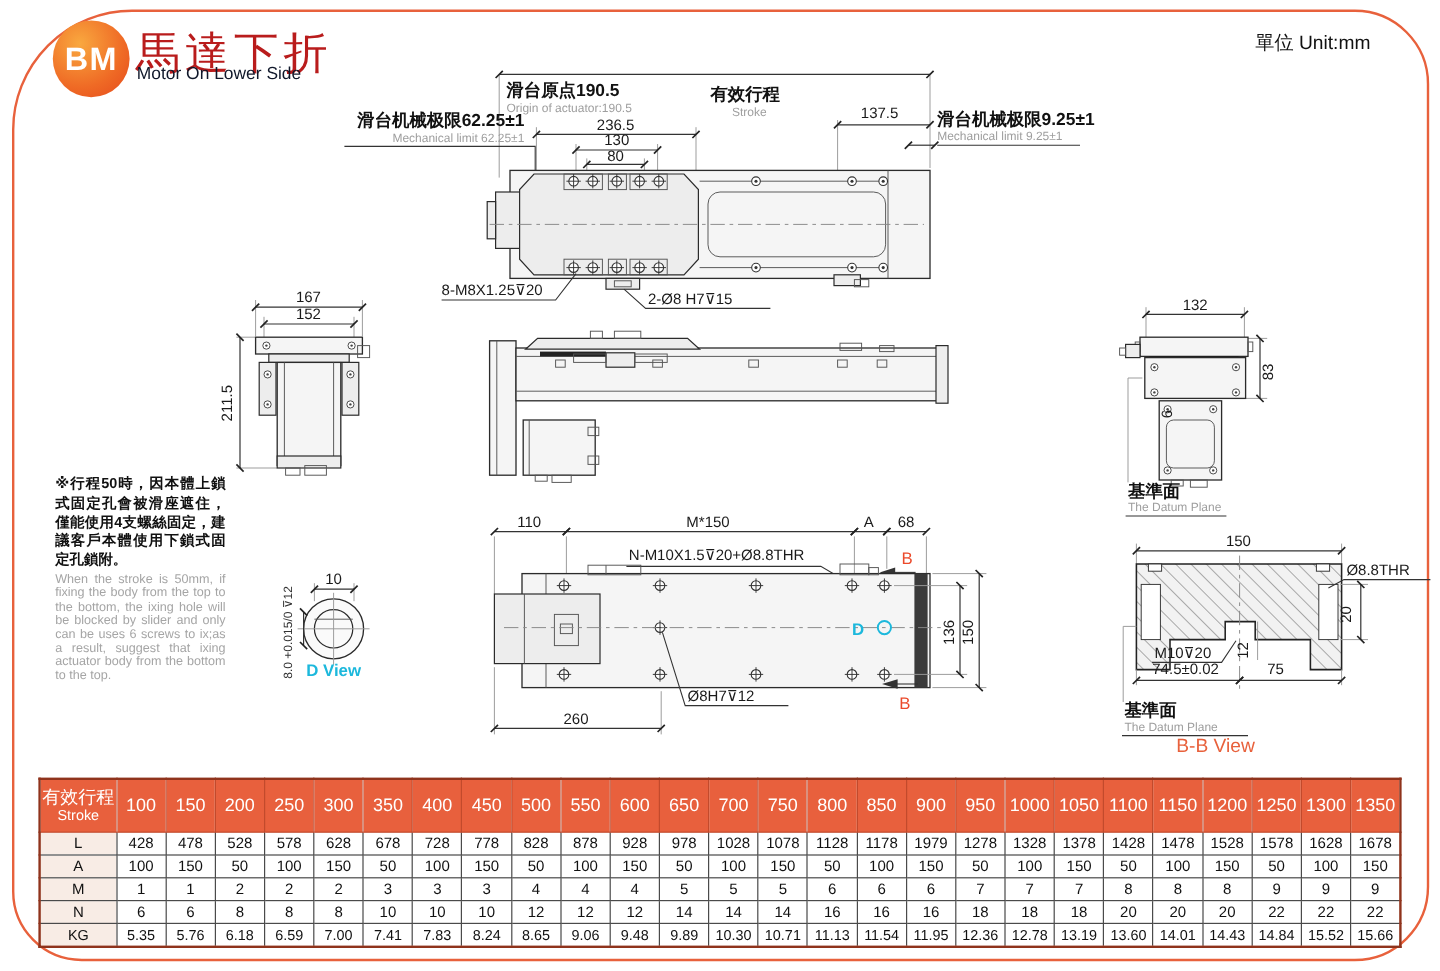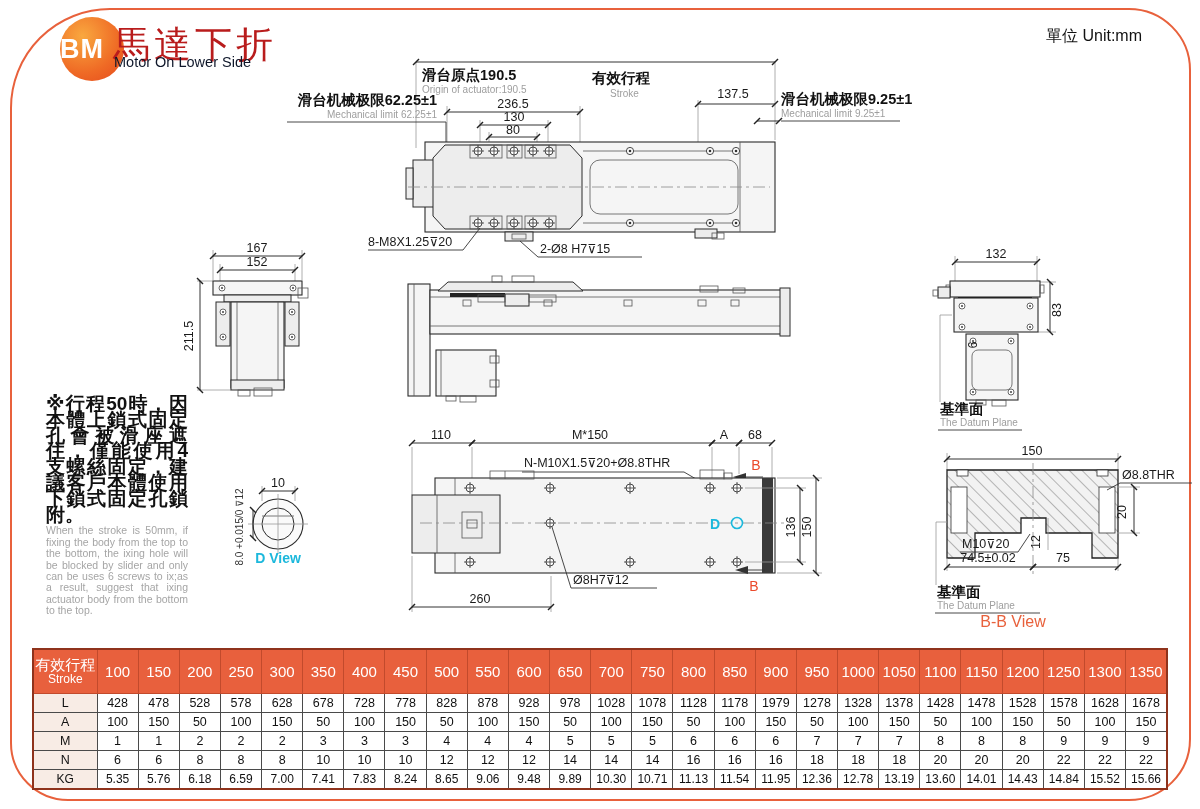--- a/index.html
+++ b/index.html
@@ -1,30 +1,30 @@
 <!DOCTYPE html>
 <html><head>
 <meta charset="utf-8">
 <style>
   html,body{margin:0;padding:0;background:#fff;}
   body{font-family:"Liberation Sans","DejaVu Sans",sans-serif;color:#111;}
   .page{position:relative;width:1200px;height:809px;background:#fff;overflow:hidden;}
   .frame{position:absolute;left:10px;top:8px;right:9px;bottom:8px;border:2px solid #E8613C;
          border-radius:100px 62px 62px 58px;pointer-events:none;}
   
-  .logo{position:absolute;left:60px;top:17px;width:64px;height:64px;border-radius:50%;
+  .logo{position:absolute;left:44px;top:17px;width:64px;height:64px;border-radius:50%;
         background:radial-gradient(circle at 35% 30%, #f9a83f, #ef6a25 60%, #e5491c);
-        display:flex;align-items:center;justify-content:flex-start;}
+        display:flex;align-items:center;justify-content:center;}
   .logo span{color:#fff;font-weight:bold;font-size:27px;letter-spacing:1px;}
   .title-zh{position:absolute;left:113px;top:20px;font-size:37px;color:#b91c1c;letter-spacing:4px;}
   .title-en{position:absolute;left:114px;top:54px;font-size:14.5px;color:#0f172a;}
   .unit{position:absolute;right:58px;top:26px;font-size:16px;color:#111;}
   
   .note{position:absolute;left:46px;top:396px;width:142px;}
-  .note .zh{font-size:19px;font-weight:bold;line-height:15.8px;color:#111;text-align:justify;}
+  .note .zh{font-size:12px;font-weight:bold;line-height:15.8px;color:#111;text-align:justify;}
   .note .en{font-size:10.5px;line-height:11.4px;color:#a5a5a5;margin-top:3px;text-align:justify;}
   
   svg.draw{position:absolute;left:0;top:0;}
   svg .t-dim{font-size:12.5px;fill:#1a1a1a;text-anchor:middle;}
   svg .t-zh{font-size:14.5px;font-weight:bold;fill:#111;}
   svg .t-en{font-size:10px;fill:#9e9e9e;}
   svg .t-lbl{font-size:12.5px;fill:#1a1a1a;}
   svg .t-red{font-size:14px;fill:#EB4A2B;text-anchor:middle;}
   svg .t-cyan{font-size:14px;font-weight:bold;fill:#1CB8DC;}
   svg .t-acc{font-size:16px;fill:#E8613C;text-anchor:middle;}

